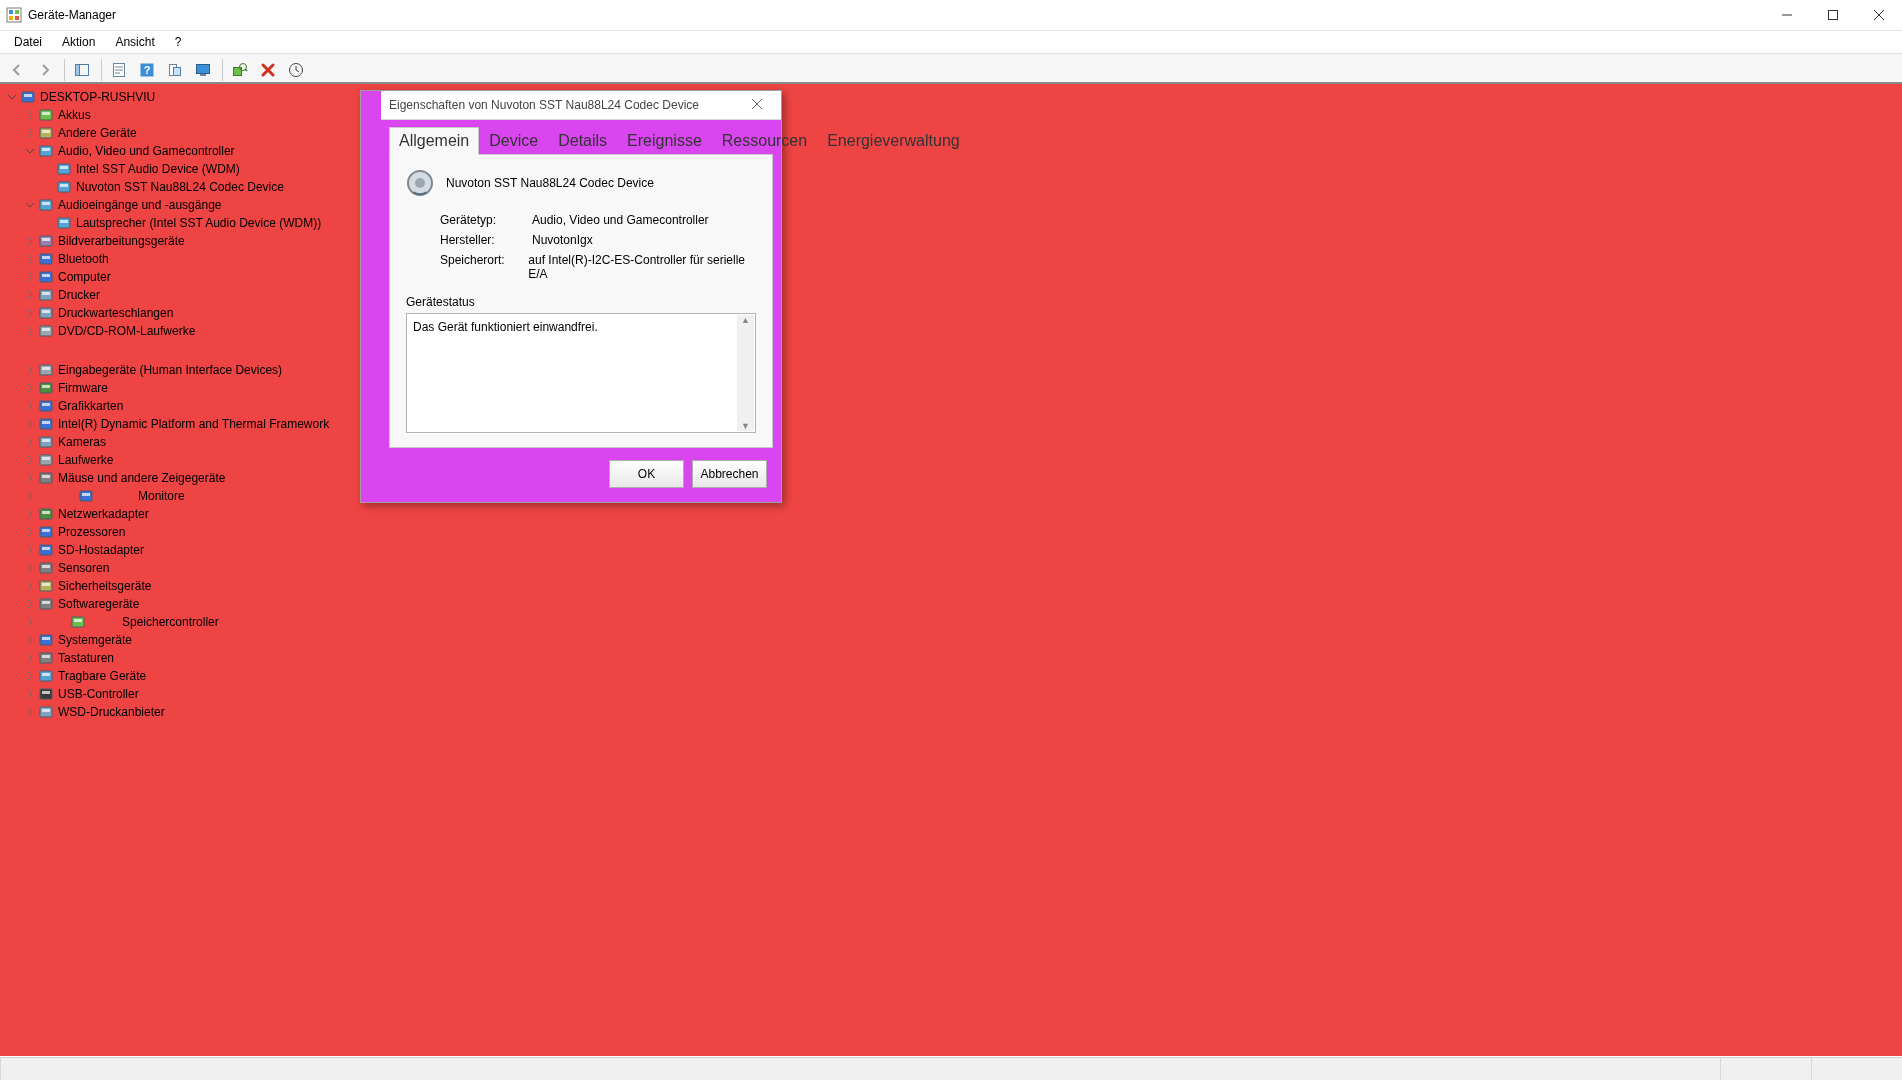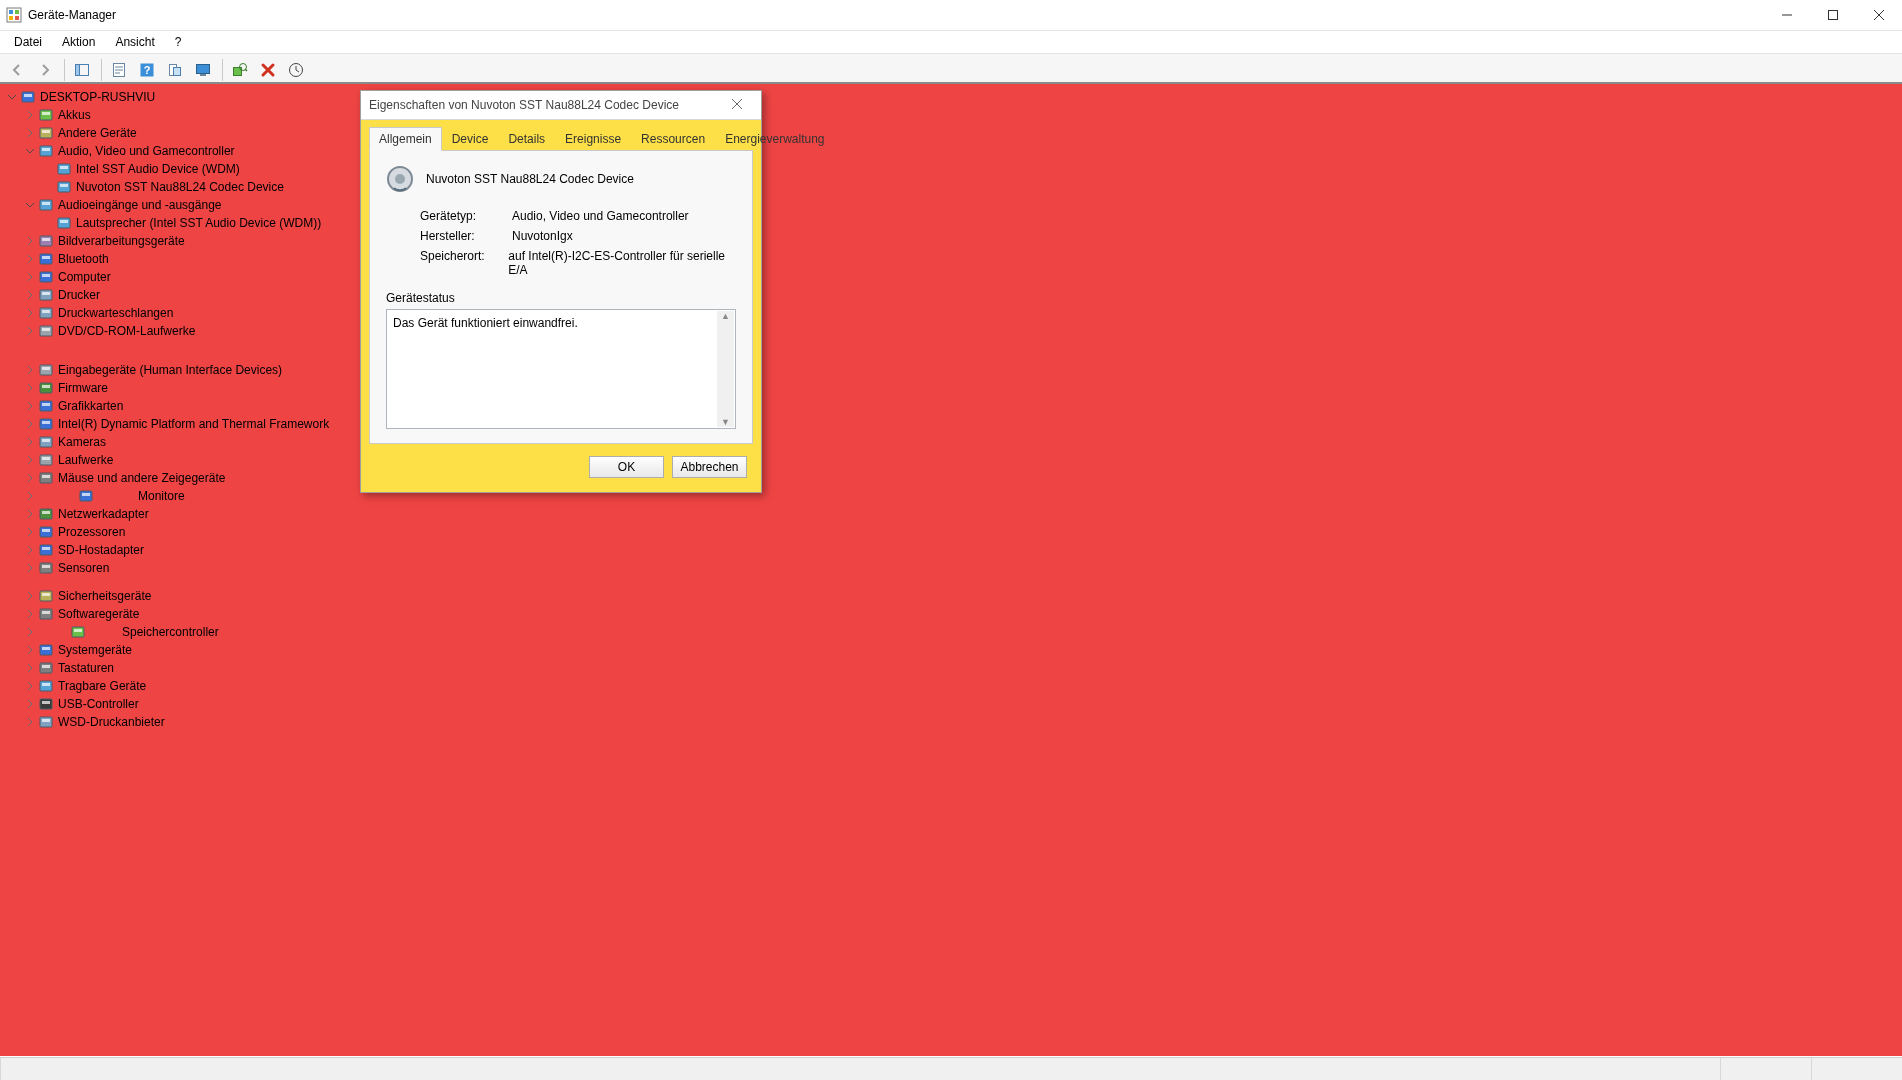--- a/index.html
+++ b/index.html
@@ -35,48 +35,48 @@
     justify-content:center;color:#6b6b6b;margin-right:2px;flex-shrink:0;}
   .dev-ico{width:16px;height:16px;margin-right:4px;flex-shrink:0;}
   .nlabel{font-size:12px;}
   
   .statusbar{position:absolute;bottom:0;left:0;right:0;height:22px;
     background:#f0f0f0;border-top:1px solid #d0d0d0;display:flex;}
   .statusbar .cell{border-left:1px solid #d8d8d8;flex:0 0 90px;height:100%;}
   .statusbar .cell.first{flex:1;}
   
   .dialog{position:absolute;left:360px;top:90px;width:400px;
-    background:#fde047;border:1px solid #9e9e9e;
-    box-shadow:3px 3px 8px rgba(0,0,0,.35);}
+    background:#d946ef;border:1px solid #9e9e9e;
+    box-shadow:3px 3px 8px rgba(0,0,0,.35);padding-left:20px;}
   .dlg-title{height:28px;display:flex;align-items:center;padding:0 8px;
     font-size:12px;color:#444;background:#fff;
     border-bottom:1px solid #d8d8d8;}
   .dlg-title .spacer{flex:1;}
   .dlg-close{color:#555;width:32px;text-align:center;}
   .dlg-body{padding:6px 8px 10px;}
   .tabs{display:flex;border-bottom:1px solid #c9c9c9;}
-  .tab{padding:4px 9px;font-size:12px;color:#333;
+  .tab{padding:4px 9px;font-size:16px;color:#333;
     border:1px solid transparent;border-bottom:none;top:1px;position:relative;}
   .tab.active{background:#f8f8f8;border:1px solid #c9c9c9;border-bottom:1px solid #f8f8f8;}
   .tabpane{background:#f8f8f8;border:1px solid #c9c9c9;border-top:none;
     padding:12px 14px 14px;}
   .dev-header{display:flex;align-items:center;gap:10px;margin-bottom:14px;}
   .dev-header .big-ico{width:32px;height:32px;}
   .dev-name{font-size:12px;}
   .kv{display:flex;margin:6px 0 6px 36px;font-size:12px;}
   .kv .k{width:92px;}
   .group-lbl{margin:14px 0 4px 2px;font-size:12px;}
   .status-box{position:relative;border:1px solid #aeb5bd;background:#fff;
     height:106px;margin:0 2px;padding:6px;}
   .status-box .sb-scroll{position:absolute;right:1px;top:1px;bottom:1px;
     width:17px;background:#f0f0f0;display:flex;flex-direction:column;
     justify-content:space-between;align-items:center;color:#888;font-size:9px;}
   .dlg-buttons{display:flex;justify-content:flex-end;gap:8px;
     padding:12px 6px 4px;}
-  .dlg-btn{min-width:75px;height:22px;border:1px solid #adadad;
+  .dlg-btn{min-width:75px;height:28px;border:1px solid #adadad;
     background:linear-gradient(#fefefe,#e8e8e8);font-size:12px;}
 </style>
 </head>
 <body>
 
 <div class="titlebar">
   <span class="app-ico">
     <svg viewBox="0 0 16 16" width="16" height="16">
       <rect x="1" y="1" width="14" height="14" fill="#fff" stroke="#7a7a7a"></rect>
       <rect x="3" y="3" width="4" height="4" fill="#3a8fd8"></rect>
@@ -470,21 +470,21 @@
           <svg width="10" height="10">
             <path d="M3 1l4 4-4 4" stroke="#6b6b6b" fill="none"></path>
           </svg>
         </span>
         <span class="dev-ico"><svg viewBox="0 0 16 16" width="16" height="16">
     <rect x="2" y="3" width="12" height="10" rx="1" fill="#7f7f7f" stroke="#4b5a66"></rect>
     <rect x="4" y="5" width="8" height="3" fill="#fff" opacity=".7"></rect>
           </svg></span>
         <span class="nlabel">Sensoren</span>
       </div>
-      <div class="node" style="padding-left: 18px; margin-top: 10px;">
+      <div class="node" style="padding-left: 18px;">
         <span class="expander">
           <svg width="10" height="10">
             <path d="M3 1l4 4-4 4" stroke="#6b6b6b" fill="none"></path>
           </svg>
         </span>
         <span class="dev-ico"><svg viewBox="0 0 16 16" width="16" height="16">
     <rect x="2" y="3" width="12" height="10" rx="1" fill="#b8b05a" stroke="#4b5a66"></rect>
     <rect x="4" y="5" width="8" height="3" fill="#fff" opacity=".7"></rect>
           </svg></span>
         <span class="nlabel">Sicherheitsgeräte</span>

